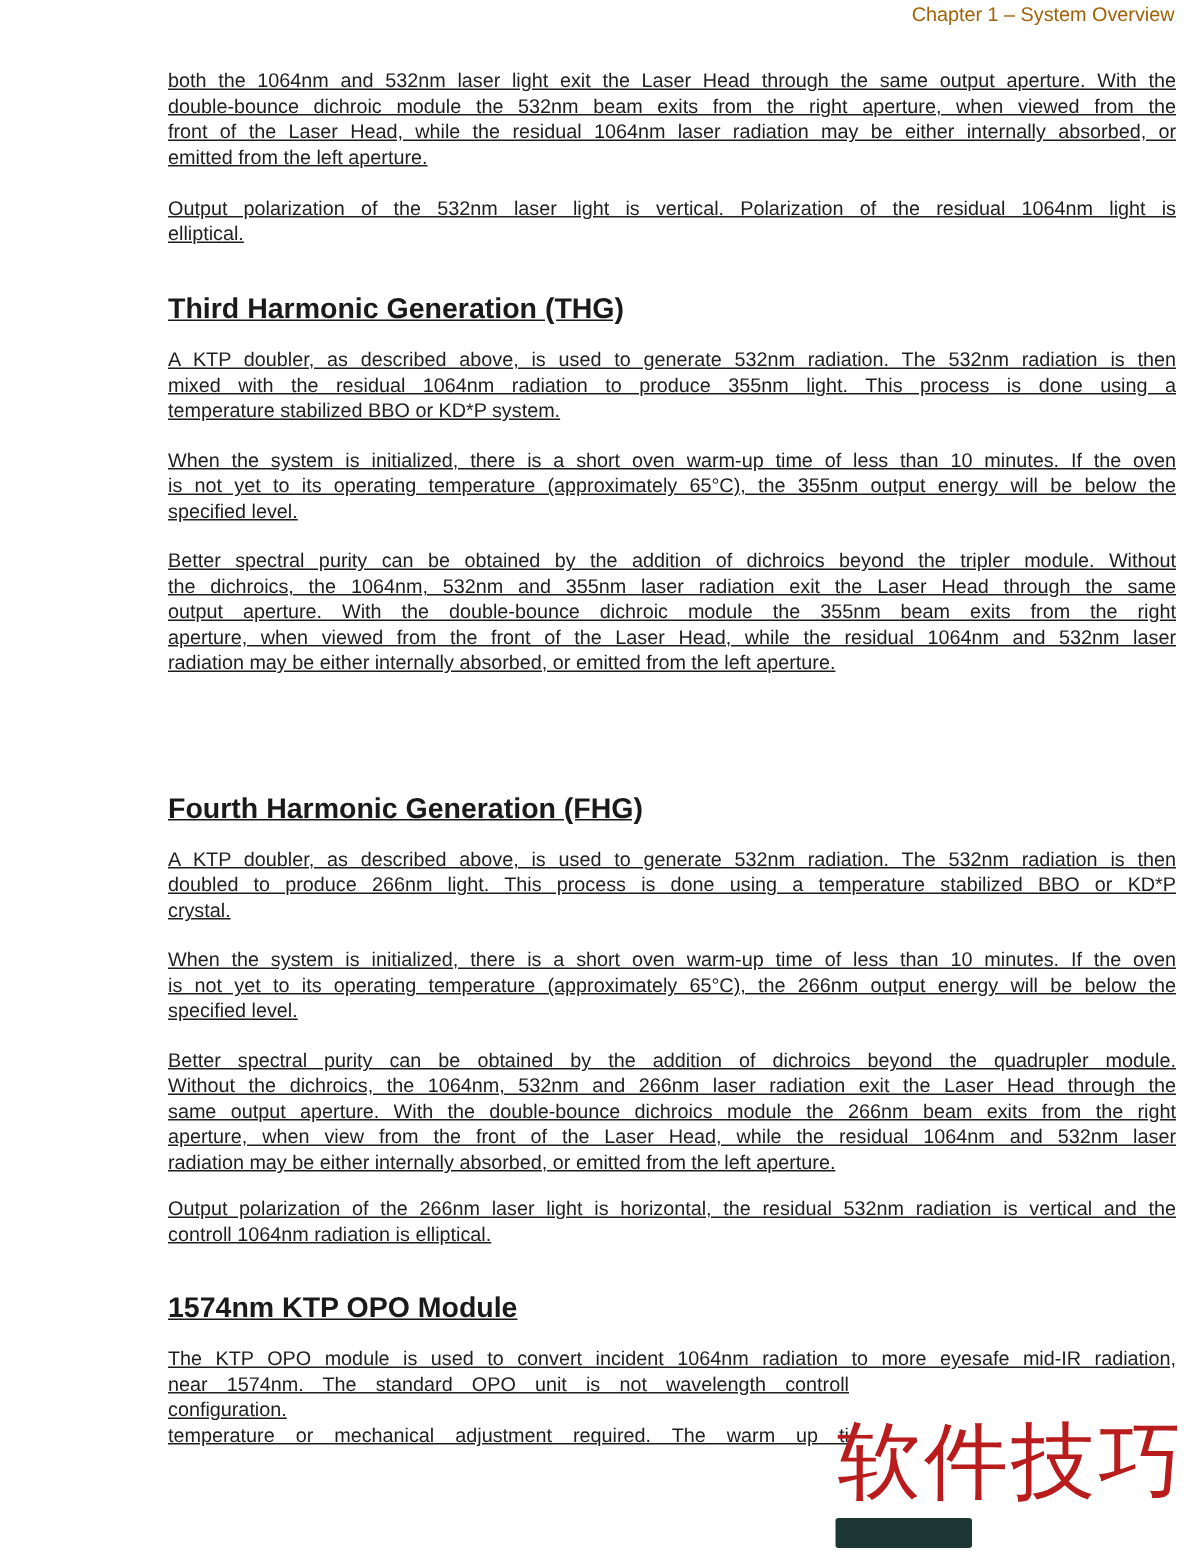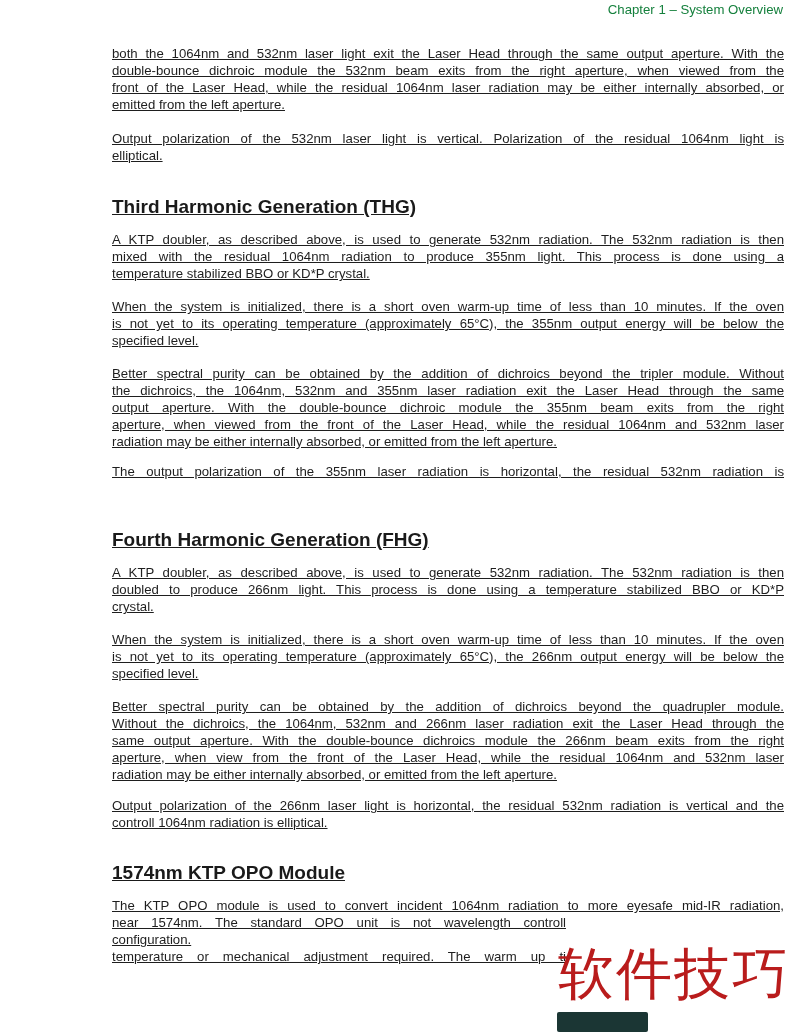--- a/index.html
+++ b/index.html
@@ -12,21 +12,21 @@
     font-family: "Liberation Sans", sans-serif;
     color: #1e1e1e;
     overflow: hidden;
   }
   .header-line {
     position: absolute;
     top: 2px;
     right: 17px;
     font-size: 13.2px;
     line-height: 16px;
-    color: #15803d;
+    color: #a16207;
     white-space: nowrap;
   }
   .para {
     position: absolute;
     left: 112px;
     width: 672px;
     text-decoration: underline;
   }
   .ln {
     width: 672px;
@@ -88,39 +88,38 @@
   <div class="para" style="top:130px">
     <div class="ln">Output polarization of the 532nm laser light is vertical.  Polarization of the residual 1064nm light is</div>
     <div class="ln last">elliptical.</div>
   </div>
 
   <div class="heading" style="top:198px">Third Harmonic Generation (THG)</div>
 
   <div class="para" style="top:231px">
     <div class="ln">A KTP doubler, as described above, is used to generate 532nm radiation.  The 532nm radiation is then</div>
     <div class="ln">mixed with the residual 1064nm radiation to produce 355nm light.  This process is done using a</div>
-    <div class="ln last">temperature stabilized BBO or KD*P crystal.</div>
+    <div class="ln last">temperature stabilized BBO or KD*P system.</div>
   </div>
 
   <div class="para" style="top:298px">
     <div class="ln">When the system is initialized, there is a short oven warm-up time of less than 10 minutes.  If the oven</div>
     <div class="ln">is not yet to its operating temperature (approximately 65°C), the 355nm output energy will be below the</div>
     <div class="ln last">specified level.</div>
   </div>
 
   <div class="para" style="top:365px">
     <div class="ln">Better spectral purity can be obtained by the addition of dichroics beyond the tripler module.  Without</div>
     <div class="ln">the dichroics, the 1064nm, 532nm and 355nm laser radiation exit the Laser Head through the same</div>
     <div class="ln">output aperture.  With the double-bounce dichroic module the 355nm beam exits from the right</div>
     <div class="ln">aperture, when viewed from the front of the Laser Head, while the residual 1064nm and 532nm laser</div>
     <div class="ln last">radiation may be either internally absorbed, or emitted from the left aperture.</div>
   </div>
 
   <div class="para" style="top:463px">
-    <div class="ln">The output polarization of the 355nm laser radiation is horizontal, the residual 532nm radiation is</div>
   </div>
 
   <div class="heading" style="top:531px">Fourth Harmonic Generation (FHG)</div>
 
   <div class="para" style="top:564px">
     <div class="ln">A KTP doubler, as described above, is used to generate 532nm radiation.  The 532nm radiation is then</div>
     <div class="ln">doubled to produce 266nm light.  This process is done using a temperature stabilized BBO or KD*P</div>
     <div class="ln last">crystal.</div>
   </div>
 

